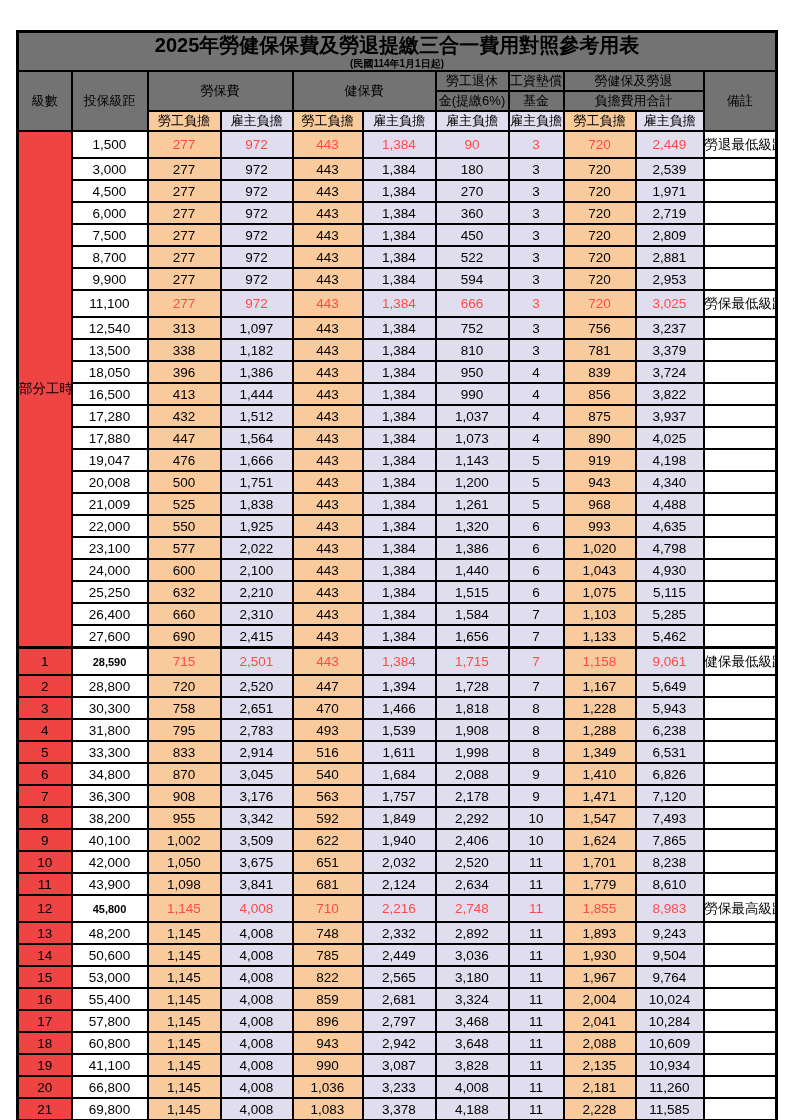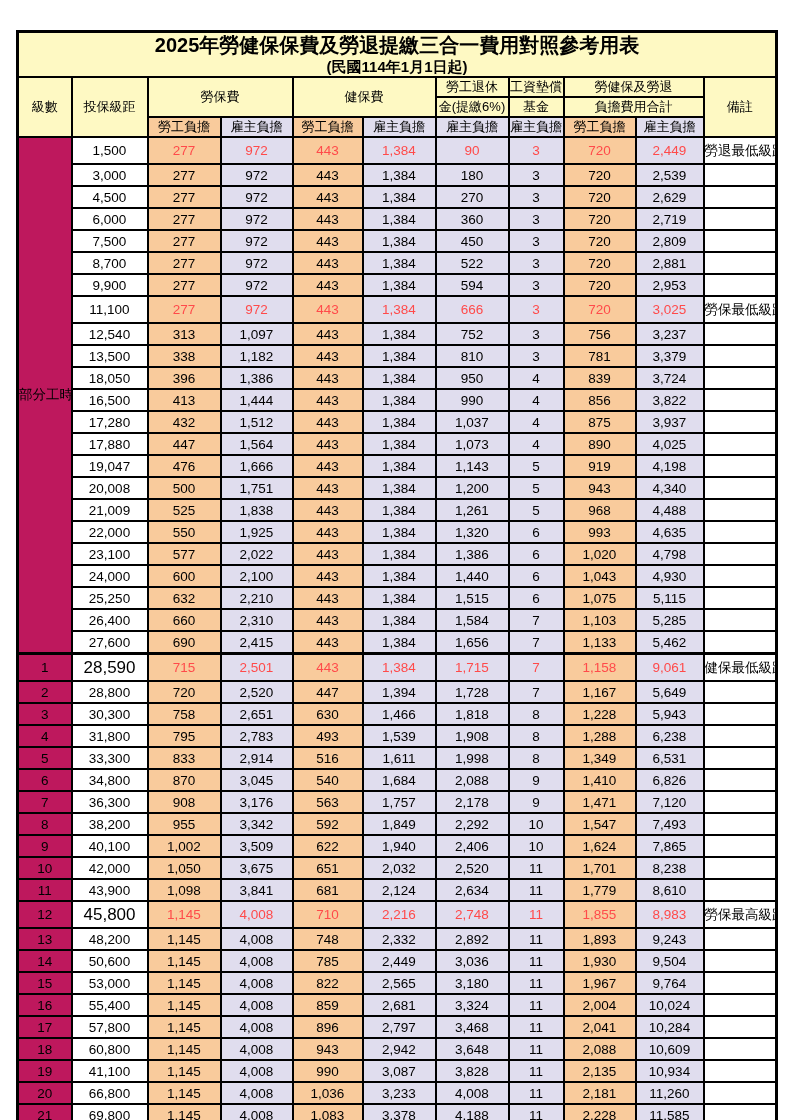--- a/index.html
+++ b/index.html
@@ -22,35 +22,35 @@
     text-align:center;
     vertical-align:middle;
     padding:0;
     overflow:hidden;
     white-space:nowrap;
     color:#000;
   }
   
   .title-cell{height:50px;background:#fff;}
   .title-line{font-size:20px;font-weight:bold;line-height:1.25;}
-  .subtitle-line{font-size:15px;font-weight:bold;line-height:1.2;}
+  .subtitle-line{font-size:10px;font-weight:bold;line-height:1.2;}
   
-  .fee thead th{font-weight:normal;font-size:13px;height:17px;background:#fef9c3;}
+  .fee thead th{font-weight:normal;font-size:13px;height:17px;background:#737373;}
   .sh-emp{background:var(--emp) !important;}
   .sh-er{background:var(--er) !important;margin-left:34px;}
   
   .fee tbody td{height:20px;font-size:13.5px;}
-  .c-level{font-size:13px;background:#be185d;}
+  .c-level{font-size:13px;background:#ef4444;}
   .c-bracket{font-size:14px;background:#fff;}
   .c-emp{background:var(--emp);}
   .c-er{background:var(--er);}
   .c-remark{font-size:10px;background:#fff;color:var(--red);}
   tr.hl td{height:25px;}
   tr.hl .c-emp,tr.hl .c-er{color:var(--red);}
-  tr.hl .c-bracket.big{font-size:17px;font-weight:400;}
+  tr.hl .c-bracket.big{font-size:11px;font-weight:700;}
   tr.section-start td{border-top:3px solid var(--line);}
 </style>
 </head>
 <body>
 
 <div class="page">
   <table class="fee">
     <colgroup>
       <col style="width:54px">
         <col style="width:76px">
@@ -125,21 +125,21 @@
         </tr>
         <tr>
           <td class="c-bracket">4,500</td>
           <td class="c-emp">277</td>
           <td class="c-er">972</td>
           <td class="c-emp">443</td>
           <td class="c-er">1,384</td>
           <td class="c-er">270</td>
           <td class="c-er">3</td>
           <td class="c-emp">720</td>
-          <td class="c-er">2,629</td>
+          <td class="c-er">1,971</td>
           <td class="c-remark"></td>
         </tr>
         <tr>
           <td class="c-bracket">6,000</td>
           <td class="c-emp">277</td>
           <td class="c-er">972</td>
           <td class="c-emp">443</td>
           <td class="c-er">1,384</td>
           <td class="c-er">360</td>
           <td class="c-er">3</td>
@@ -399,21 +399,21 @@
           <td class="c-er">7</td>
           <td class="c-emp">1,167</td>
           <td class="c-er">5,649</td>
           <td class="c-remark"></td>
         </tr>
         <tr>
           <td class="c-level">3</td>
           <td class="c-bracket">30,300</td>
           <td class="c-emp">758</td>
           <td class="c-er">2,651</td>
-          <td class="c-emp">630</td>
+          <td class="c-emp">470</td>
           <td class="c-er">1,466</td>
           <td class="c-er">1,818</td>
           <td class="c-er">8</td>
           <td class="c-emp">1,228</td>
           <td class="c-er">5,943</td>
           <td class="c-remark"></td>
         </tr>
         <tr>
           <td class="c-level">4</td>
           <td class="c-bracket">31,800</td>

